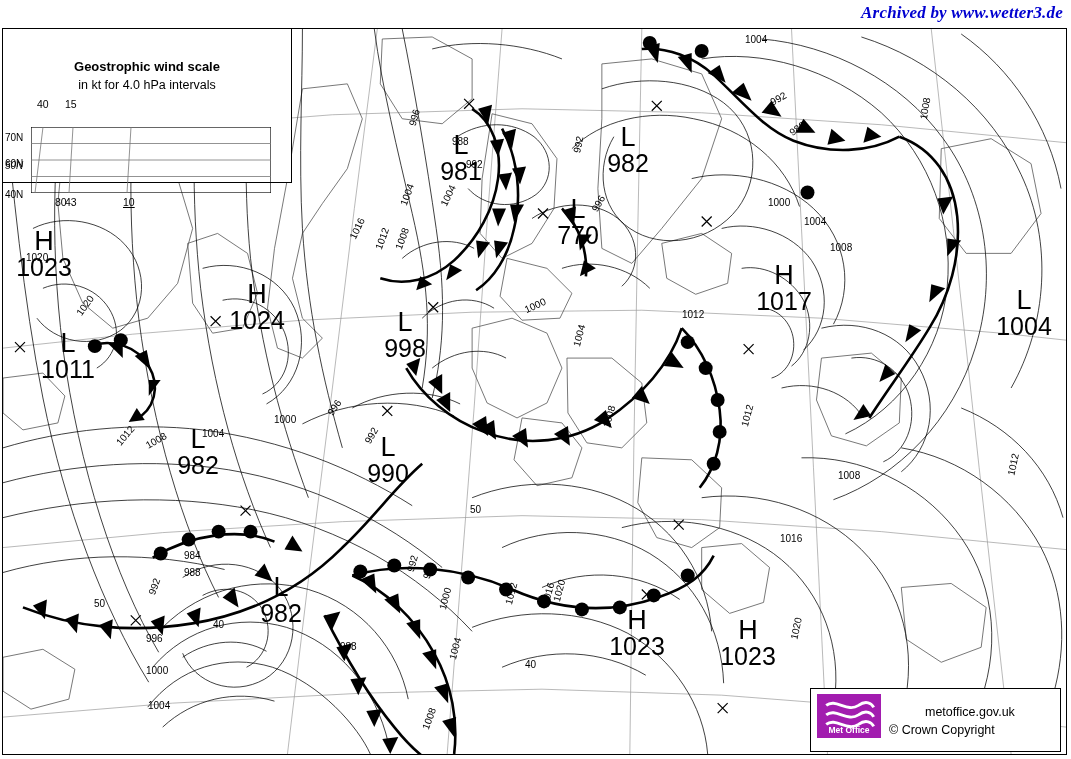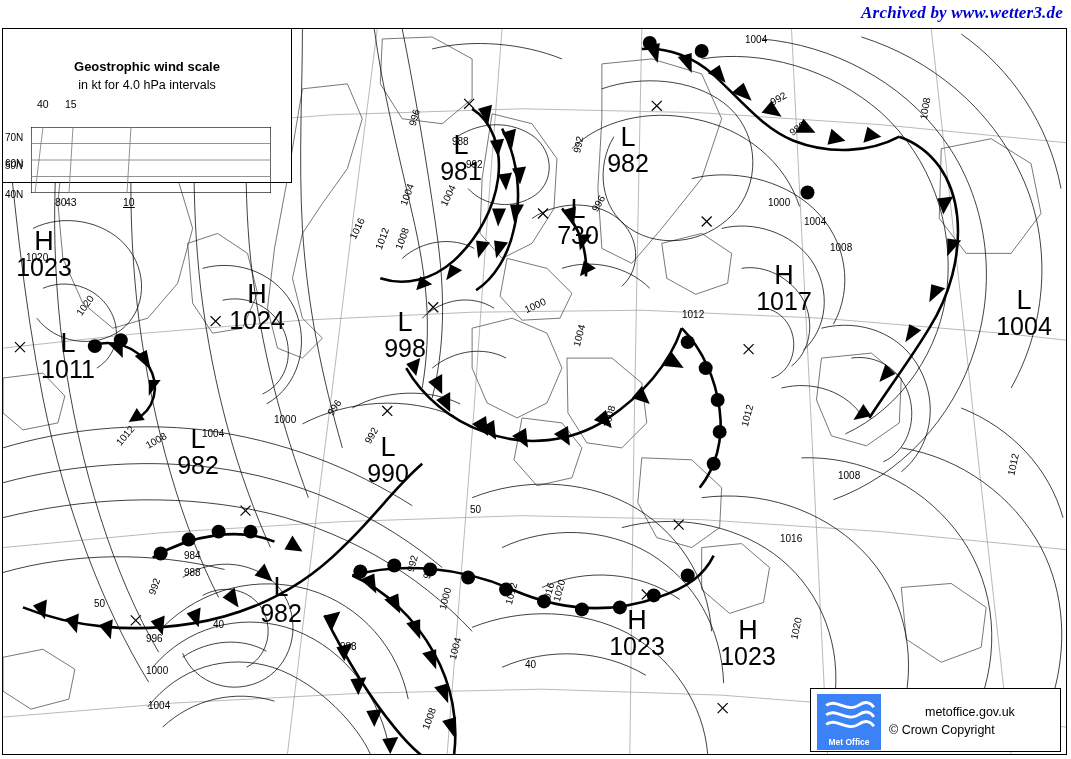--- a/index.html
+++ b/index.html
@@ -111,22 +111,22 @@
     height: 64px;
     background: #ffffff;
     border: 1px solid #000;
     box-sizing: border-box;
   }
   .mo-logo {
     position: absolute;
     left: 6px;
     top: 5px;
     width: 64px;
-    height: 56px;
-    background: #3b82f6;
+    height: 44px;
+    background: #a21caf;
   }
   .mo-logo-text {
     position: absolute;
     left: 0;
     bottom: 3px;
     width: 64px;
     text-align: center;
     color: #fff;
     font-size: 8.5px;
     font-weight: bold;
@@ -446,21 +446,21 @@
   <div class="press-sys" style="left:217px; top:281px; width:80px;">
     <span class="letter">H</span>
     <span class="value">1024</span>
   </div>
   <div class="press-sys" style="left:424px; top:132px; width:74px;">
     <span class="letter">L</span>
     <span class="value">981</span>
   </div>
   <div class="press-sys" style="left:541px; top:196px; width:74px;">
     <span class="letter">L</span>
-    <span class="value">730</span>
+    <span class="value">770</span>
   </div>
   <div class="press-sys" style="left:591px; top:124px; width:74px;">
     <span class="letter">L</span>
     <span class="value">982</span>
   </div>
   <div class="press-sys" style="left:744px; top:262px; width:80px;">
     <span class="letter">H</span>
     <span class="value">1017</span>
   </div>
   <div class="press-sys" style="left:984px; top:287px; width:80px;">

